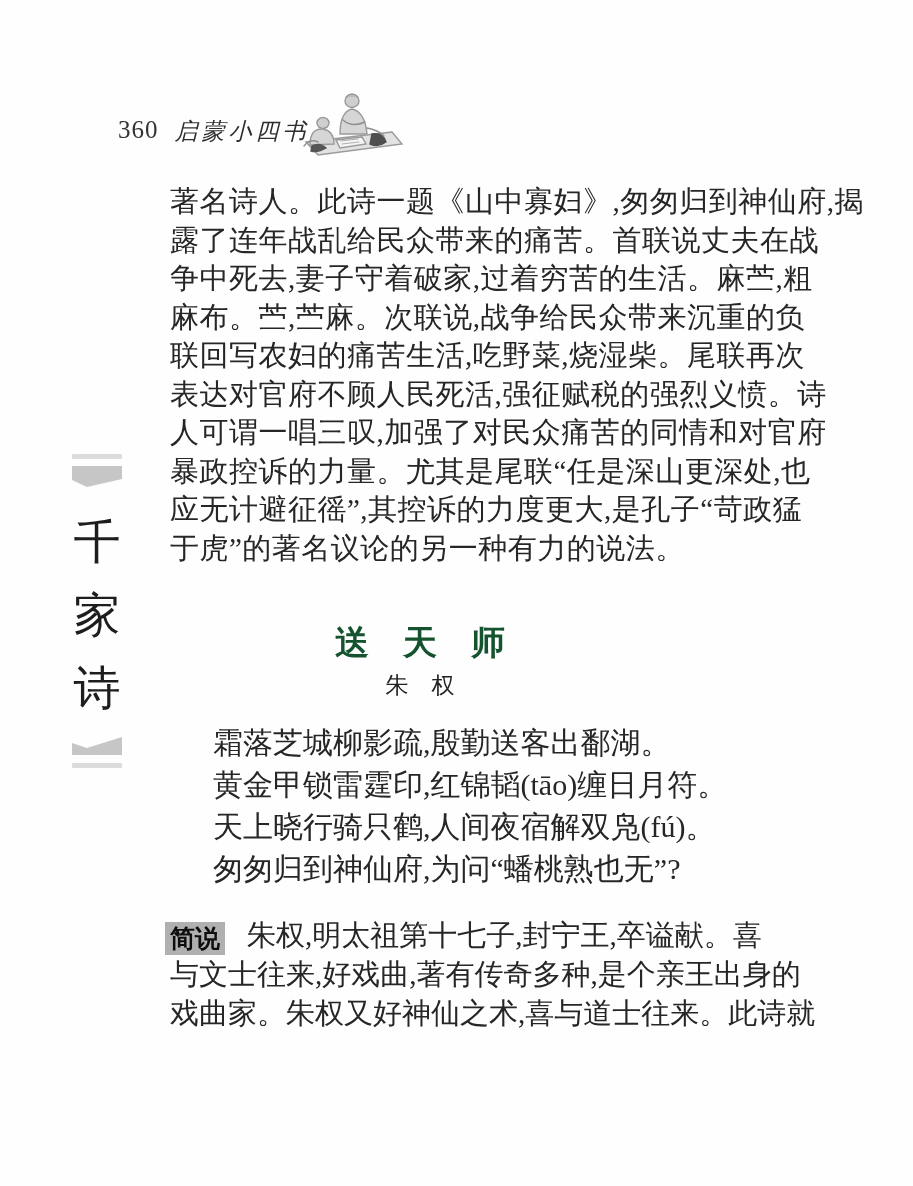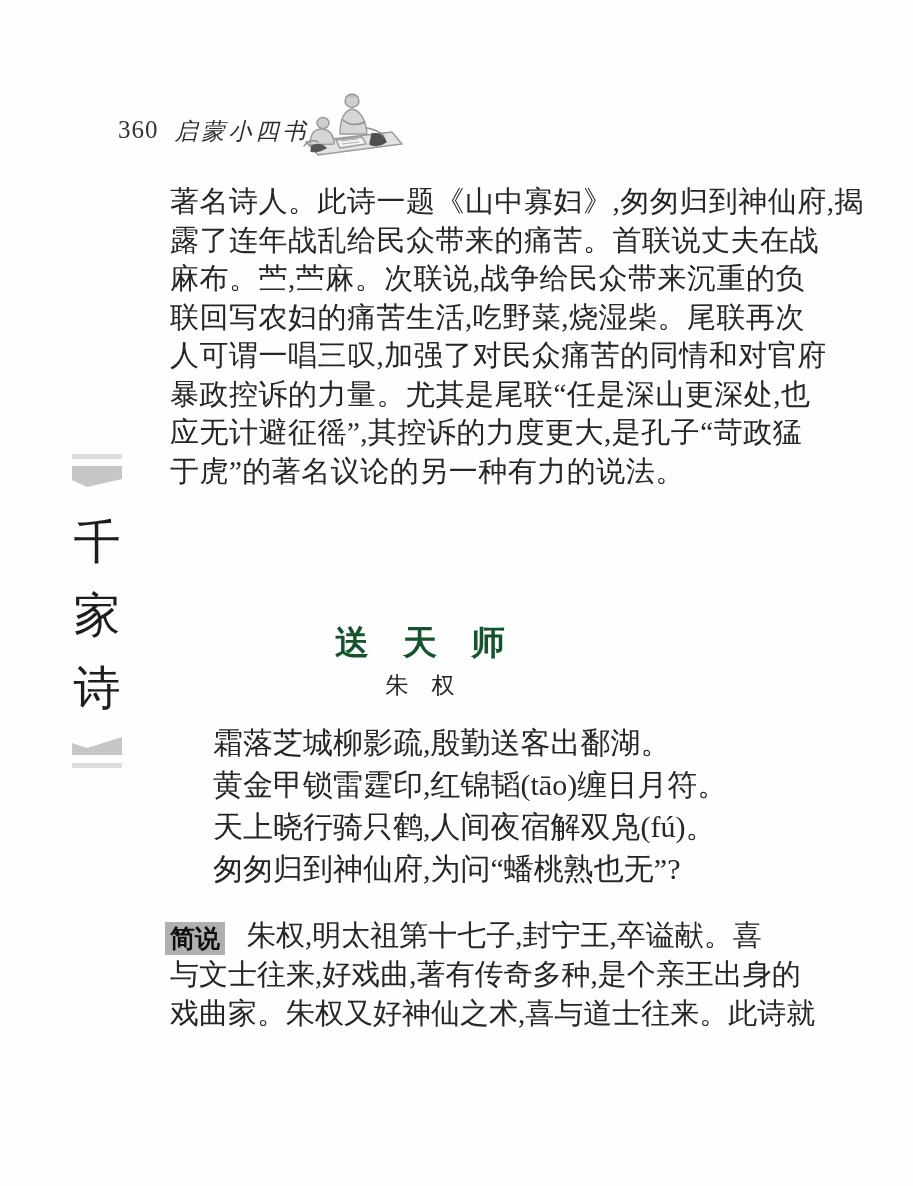--- a/index.html
+++ b/index.html
@@ -191,22 +191,24 @@
     </div>
     <svg class="deco-ribbon" width="50" height="22" viewBox="0 0 50 22">
       <polygon points="0,8 15,13 50,2 50,20 0,20" fill="#c6c6c6"></polygon>
     </svg>
     <div class="deco-bar" style="margin-top:6px"></div>
   </div>
 
   <div class="commentary">
     <div class="tline">著名诗人。此诗一题《山中寡妇》,匆匆归到神仙府,揭</div>
     <div class="tline">露了连年战乱给民众带来的痛苦。首联说丈夫在战</div>
+    <div class="tline">争中死去,妻子守着破家,过着穷苦的生活。麻苎,粗</div>
     <div class="tline">麻布。苎,苎麻。次联说,战争给民众带来沉重的负</div>
     <div class="tline">联回写农妇的痛苦生活,吃野菜,烧湿柴。尾联再次</div>
+    <div class="tline">表达对官府不顾人民死活,强征赋税的强烈义愤。诗</div>
     <div class="tline">人可谓一唱三叹,加强了对民众痛苦的同情和对官府</div>
     <div class="tline">暴政控诉的力量。尤其是尾联“任是深山更深处,也</div>
     <div class="tline">应无计避征徭”,其控诉的力度更大,是孔子“苛政猛</div>
     <div class="tline">于虎”的著名议论的另一种有力的说法。</div>
   </div>
 
   <div class="poem-title">送　天　师</div>
   <div class="poem-author">朱　权</div>
 
   <div class="poem">

